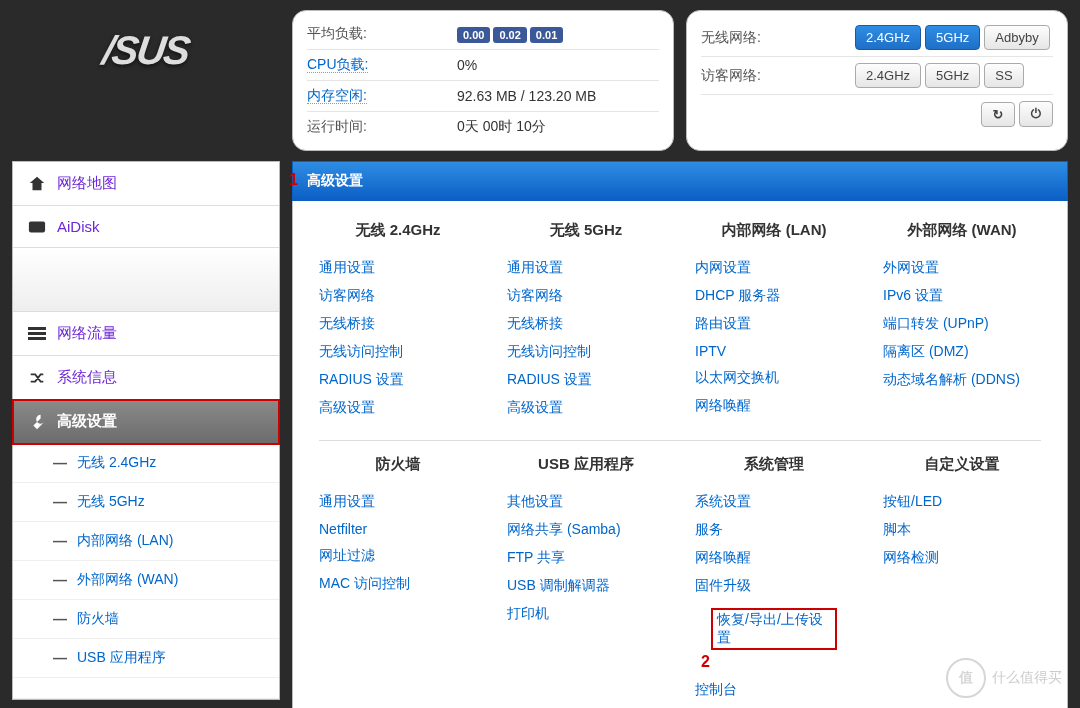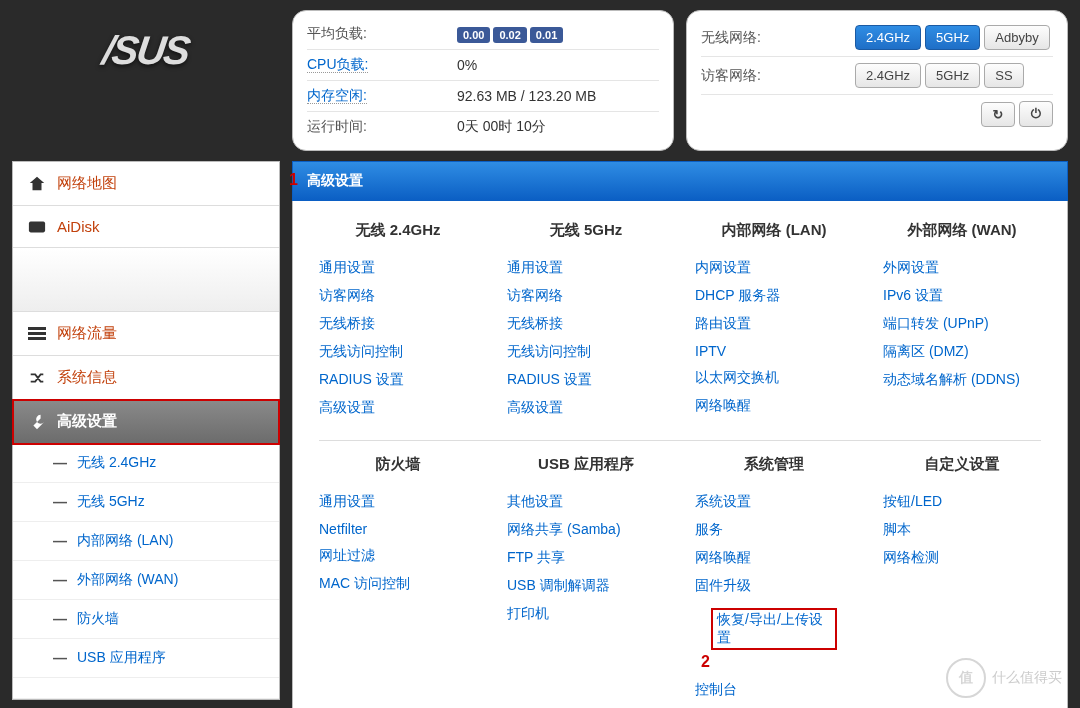--- a/index.html
+++ b/index.html
@@ -16,21 +16,21 @@
 .panel-label{width:150px;color:#555}
 .panel-label a{border-bottom:1px dotted #999}
 .badge{display:inline-block;background:#3b5998;color:#fff;font-size:11px;font-weight:bold;border-radius:3px;padding:2px 6px;margin-right:3px}
 .btn{display:inline-block;background:linear-gradient(#fdfdfd,#e6e6e6);border:1px solid #aaa;border-radius:4px;padding:4px 10px;font-size:13px;color:#444;cursor:pointer;margin-left:4px}
 .btn.active{background:linear-gradient(#2f8de4,#1f6fc7);color:#fff;border-color:#1b5aa3}
 .icon-btn{width:34px;text-align:center;font-weight:bold}
 
 
 .main{display:flex;background:#2a2a2a;padding:0 12px 12px 12px;gap:12px}
 .sidebar{width:268px;background:#fff;border:1px solid #bbb}
-.side-item{display:flex;align-items:center;gap:10px;padding:12px 14px;border-bottom:1px solid #ddd;color:#c2410c;cursor:pointer;font-size:15px}
+.side-item{display:flex;align-items:center;gap:10px;padding:12px 14px;border-bottom:1px solid #ddd;color:#6d28d9;cursor:pointer;font-size:15px}
 .side-item.active{background:linear-gradient(#8a8a8a,#6c6c6c);color:#fff;font-weight:bold}
 .side-item.annot{outline:2px solid #c00;outline-offset:-1px}
 .side-sub{display:flex;align-items:center;gap:10px;padding:10px 14px 10px 40px;border-bottom:1px solid #eee;color:#0066cc;cursor:pointer}
 .side-icon{width:20px;display:inline-flex;justify-content:center;color:#333}
 .side-item.active .side-icon{color:#fff}
 .dash{font-weight:bold;color:#555}
 .profile{height:64px;background:linear-gradient(#fff,#eee);border-bottom:1px solid #ddd}
 
 
 .content{flex:1}

